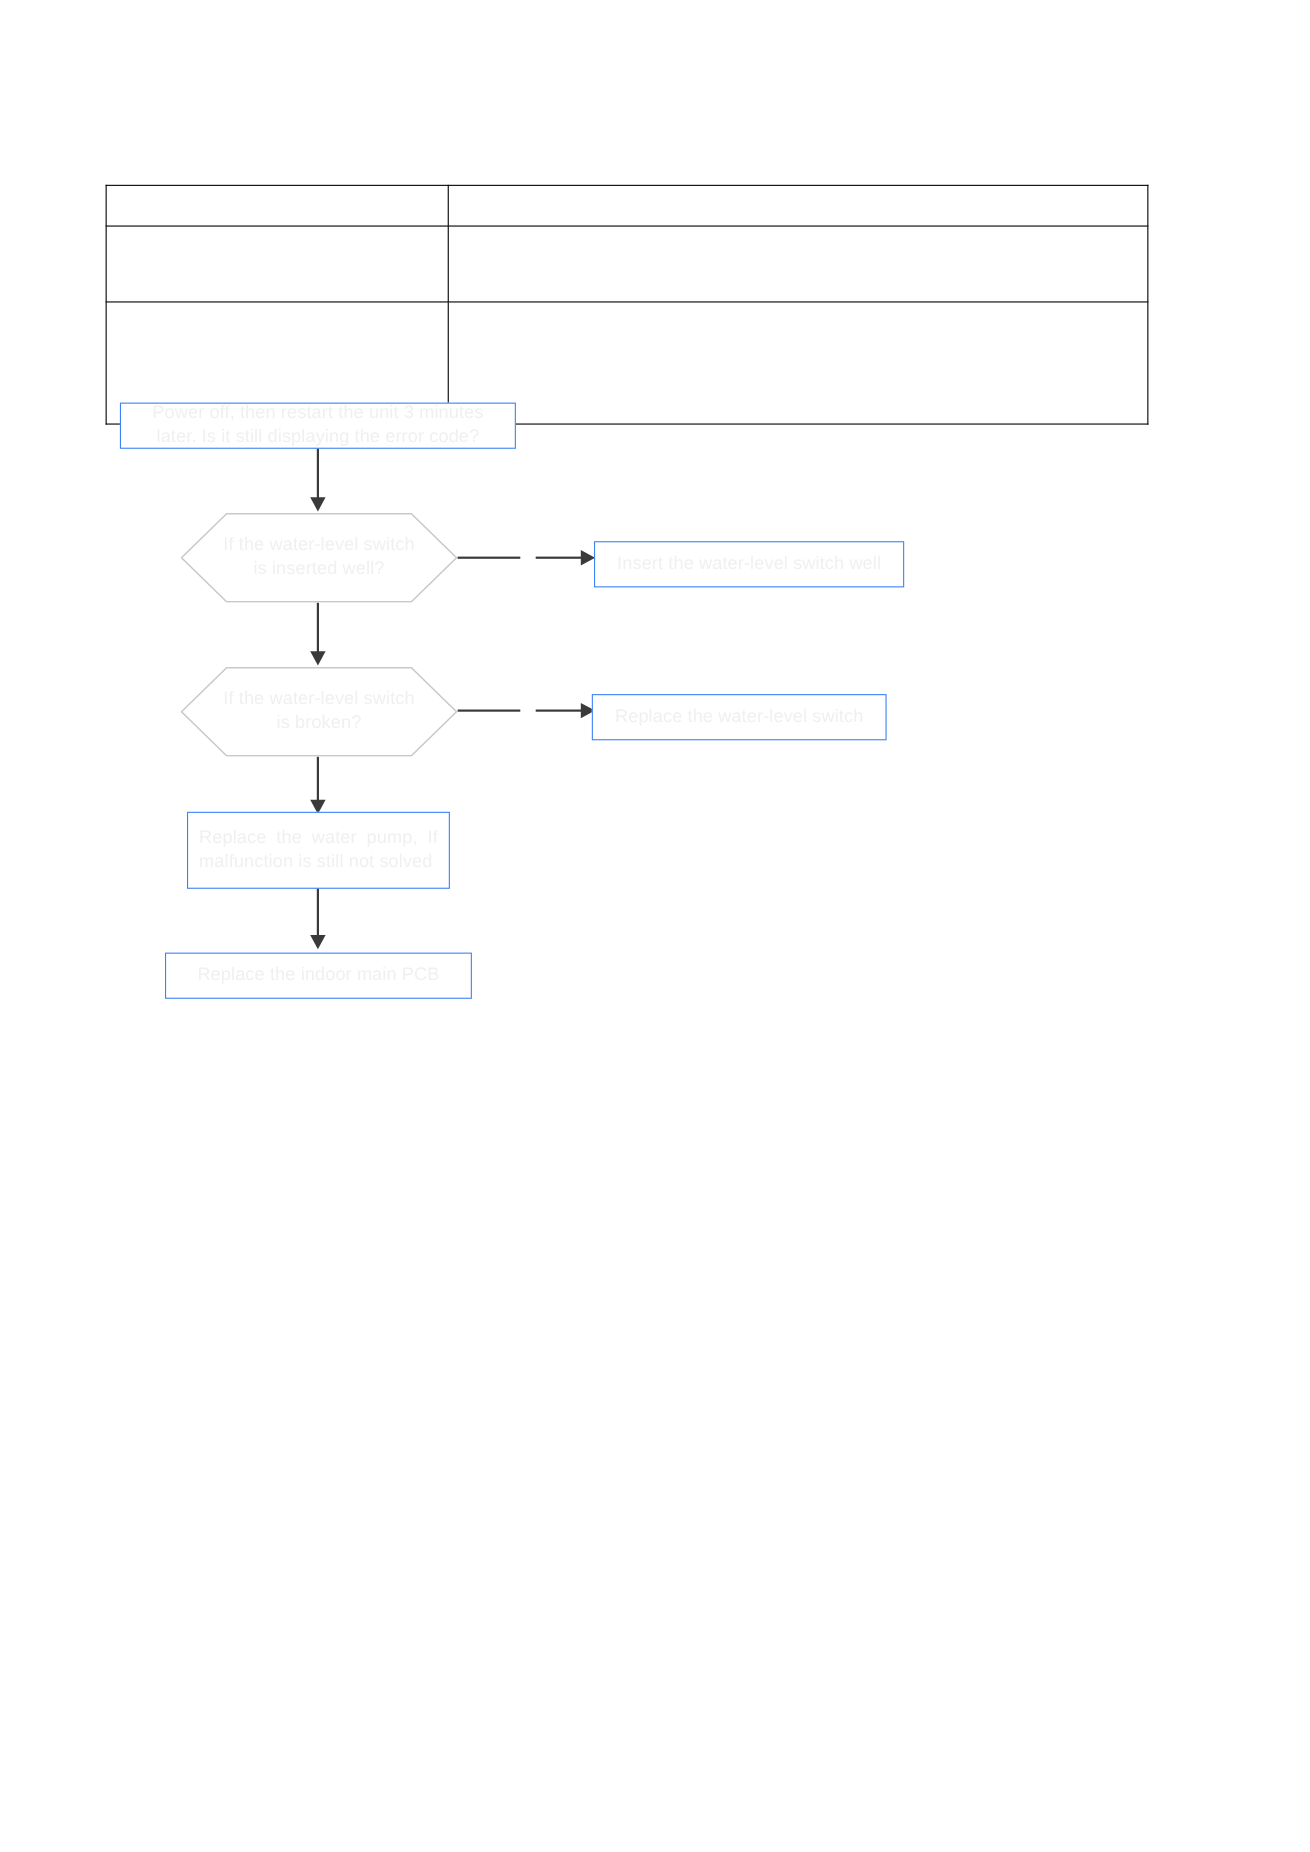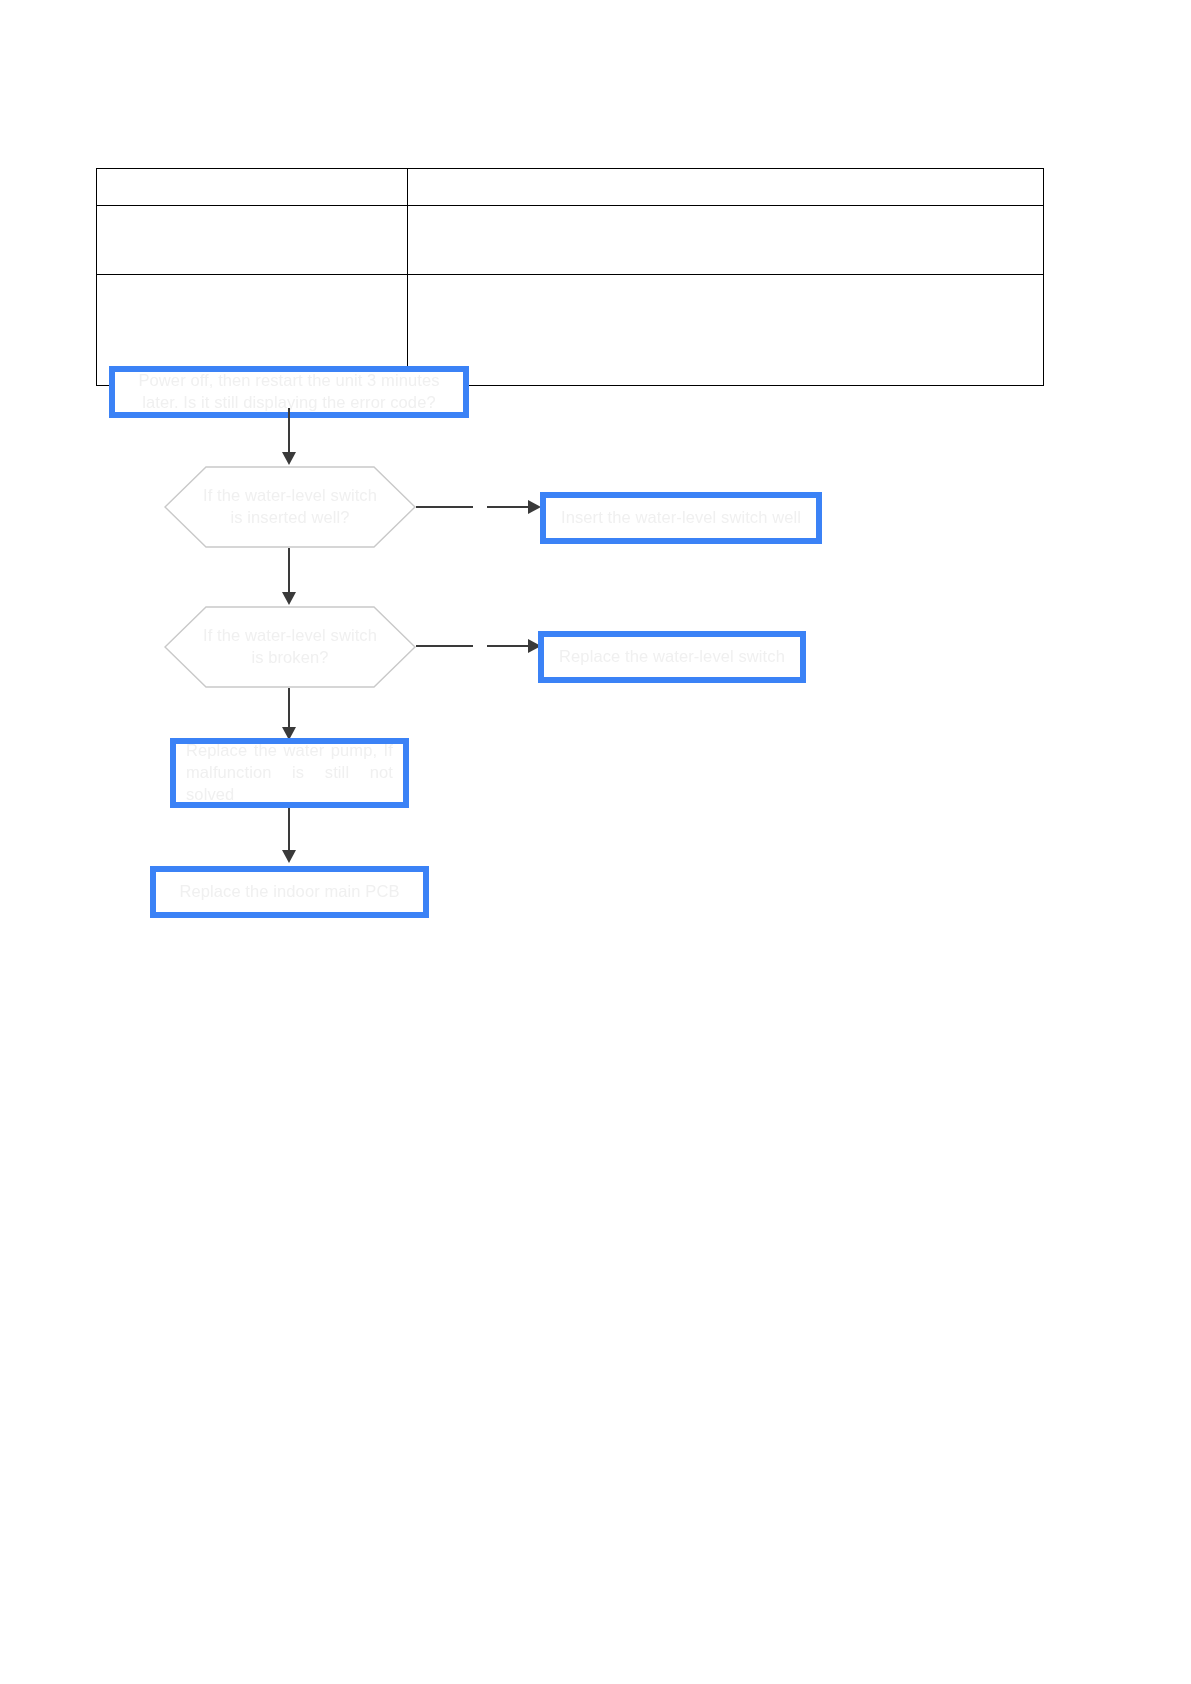--- a/index.html
+++ b/index.html
@@ -66,21 +66,21 @@
     letter-spacing: 0.1px;
     display: flex;
     align-items: center;
     justify-content: center;
     text-align: center;
     pointer-events: auto;
   }
 
   
   .box {
-    border: 6px solid #3b82f6;
+    border: 1px solid #3b82f6;
     background: #ffffff;
     padding: 20px 10px;
   }
   .box .inner { width: 100%; }
 
   
   .box.justify {
     justify-content: flex-start;
     text-align: justify;
   }

